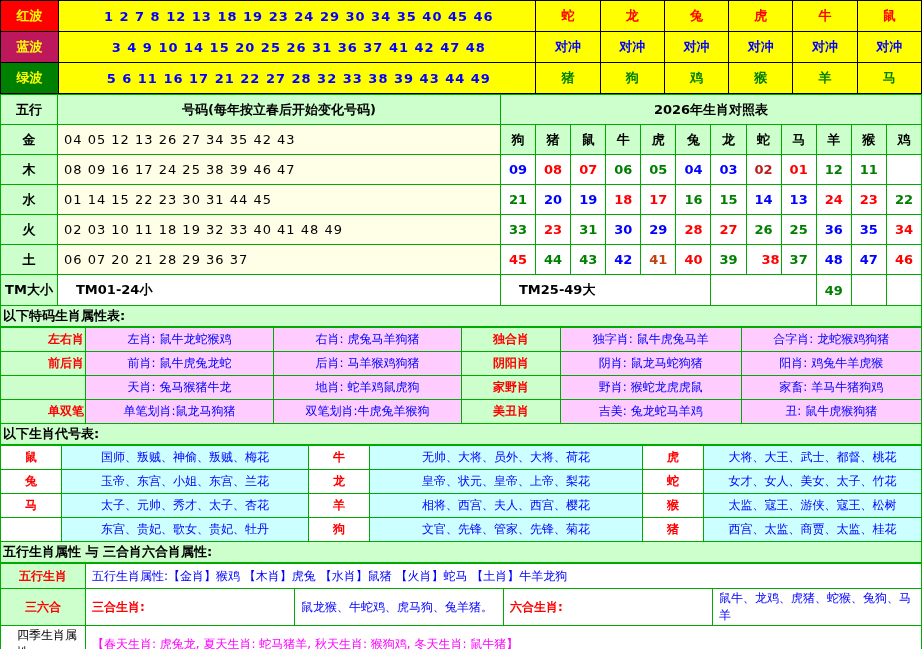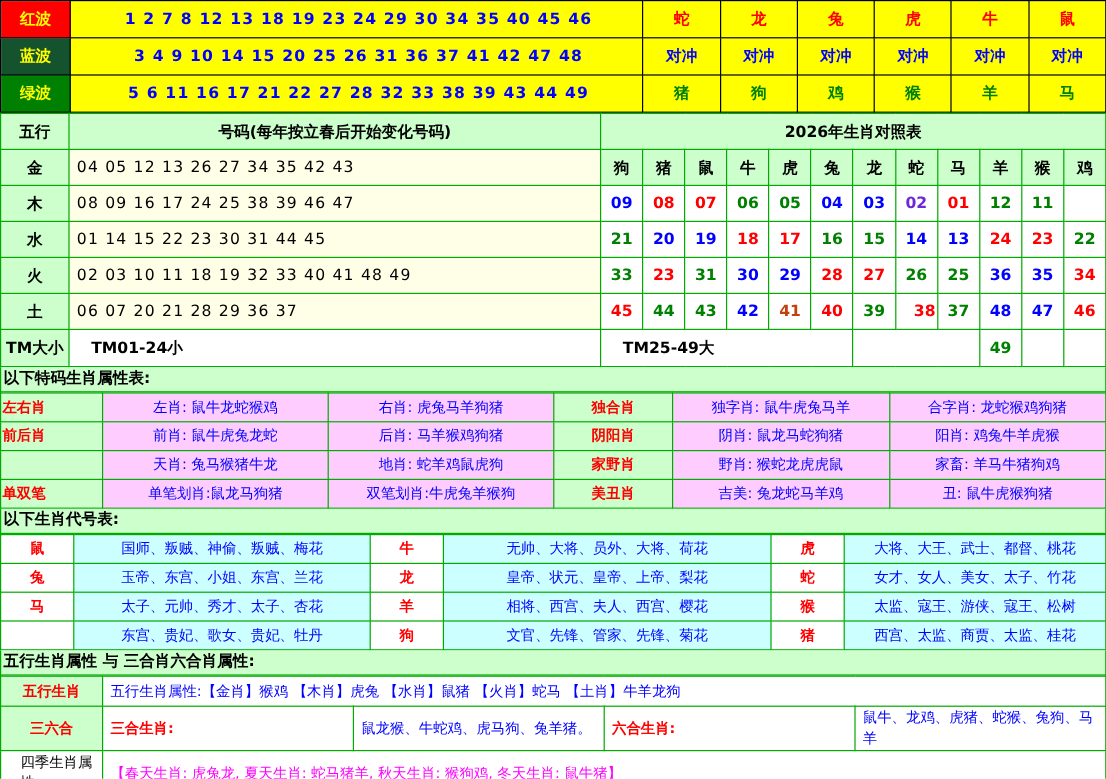--- a/index.html
+++ b/index.html
@@ -5,21 +5,21 @@
   html,body{margin:0;padding:0;background:#fff;}
   body{width:922px;height:649px;font-family:"DejaVu Sans","Liberation Sans",sans-serif;font-size:12px;color:#000;overflow:hidden;}
   table{border-collapse:collapse;}
   .wrap{width:922px;}
 
   
   .top{width:922px;table-layout:fixed;}
   .top td{border:1px solid #000;height:28px;text-align:center;vertical-align:middle;font-weight:bold;font-size:13px;}
   .lbl{width:54px;color:#fff;font-size:15px;font-weight:bold;}
   .red-bg{background:#ff0000;color:#ffff00;}
-  .blue-bg{background:#14532d;color:#ffff00;}
+  .blue-bg{background:#be185d;color:#ffff00;}
   .green-bg{background:#008000;color:#ffff00;}
   .nums{background:#ffff00;color:#0000ff;text-align:left;padding-left:4px;letter-spacing:1px;font-size:13px;}
   .zx{width:60px;}
   .zx-red{background:#ffff00;color:#ff0000;}
   .zx-blue{background:#ffff00;color:#0000ff;}
   .zx-green{background:#ffff00;color:#008000;}
 
   
   .wx{width:922px;table-layout:fixed;}
   .wx td{border:1px solid #00aa00;height:27px;font-size:13px;vertical-align:middle;}
@@ -32,21 +32,21 @@
   
   .tm td{border:1px solid #00aa00;height:28px;font-size:13px;font-weight:bold;background:#ccffcc;text-align:center;}
   .tm .w{background:#ffffff;text-align:left;padding-left:18px;}
 
   
   .cap{background:#ccffcc;border:1px solid #00aa00;border-top:none;height:20px;line-height:20px;padding-left:2px;font-size:13px;font-weight:bold;color:#000;}
 
   
   .attr{width:922px;table-layout:fixed;}
   .attr td{border:1px solid #00aa00;height:21px;font-size:12px;vertical-align:middle;}
-  .attr .k{background:#ccffcc;text-align:left;font-weight:bold;color:#ff0000;width:82px;}
+  .attr .k{background:#ccffcc;text-align:right;font-weight:bold;color:#ff0000;width:82px;}
   .attr .v{background:#ffccff;text-align:center;color:#0000ff;}
   .attr .kk{background:#ccffcc;text-align:center;font-weight:bold;color:#ff0000;width:96px;}
 
   
   .cn{width:922px;table-layout:fixed;}
   .cn td{border:1px solid #00aa00;height:21px;font-size:12px;vertical-align:middle;}
   .cn .an{background:#ffffff;text-align:center;font-weight:bold;color:#ff0000;width:58px;}
   .cn .av{background:#ccffff;text-align:center;color:#0000ff;}
 
   
@@ -122,21 +122,21 @@
     <tr>
       <td class="el">木</td>
       <td class="seq">08  09  16  17  24  25  38  39  46  47</td>
       <td class="zd" style="color: rgb(0, 0, 255);">09</td>
       <td class="zd" style="color: rgb(255, 0, 0);">08</td>
       <td class="zd" style="color: rgb(255, 0, 0);">07</td>
       <td class="zd" style="color: rgb(0, 128, 0);">06</td>
       <td class="zd" style="color: rgb(0, 128, 0);">05</td>
       <td class="zd" style="color: rgb(0, 0, 255);">04</td>
       <td class="zd" style="color: rgb(0, 0, 255);">03</td>
-      <td class="zd" style="color: #6d28d9;">02</td>
+      <td class="zd" style="color: #b91c1c;">02</td>
       <td class="zd" style="color: rgb(255, 0, 0);">01</td>
       <td class="zd" style="color: rgb(0, 128, 0);">12</td>
       <td class="zd" style="color: rgb(0, 128, 0);">11</td>
       <td class="zd" style="color: rgb(0, 0, 255); padding-left: 37px;">10</td>
     </tr>
 
     <tr>
       <td class="el">水</td>
       <td class="seq">01  14  15  22  23  30  31  44  45</td>
       <td class="zd" style="color: rgb(0, 128, 0);">21</td>

